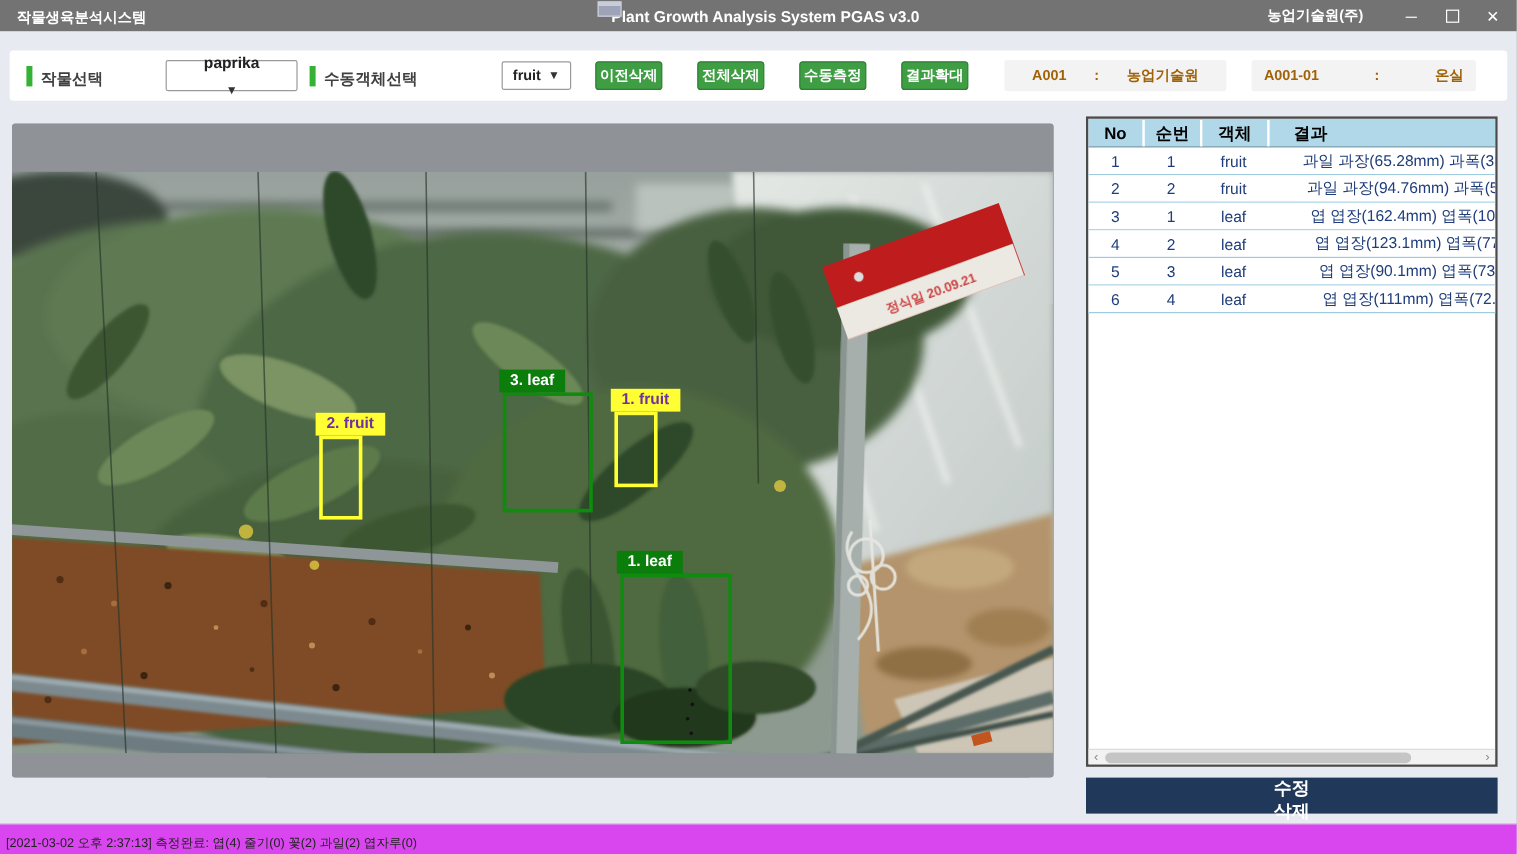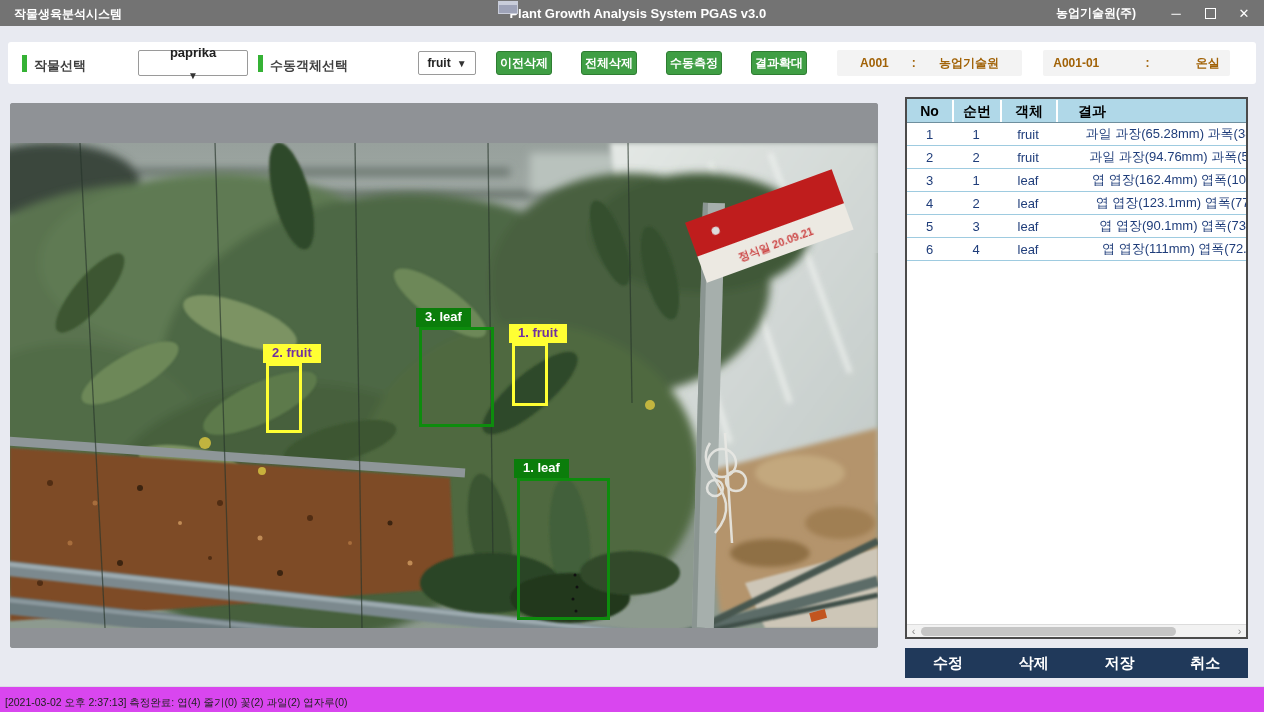--- a/index.html
+++ b/index.html
@@ -47,21 +47,21 @@
   .rrow { display:grid; grid-template-columns:45px 48px 56px 270px; height:23px; align-items:center; border-bottom:1px solid #9ecbe0; background:#fff; }
   .rrow.header { height:24px; background:#b0d8e8; border-bottom:1px solid #6f8f9e; font-weight:bold; color:#000; font-size:14px; }
   .rrow.header > div { text-align:center; border-left:2px solid #fff; line-height:22px; }
   .rrow.header > div:first-child { border-left:none; }
   .rrow.header .col-result { text-align:left; padding-left:20px; }
   .rrow .cell { text-align:center; font-size:13px; color:#1f3d7a; white-space:nowrap; }
   .rrow .cell.result { overflow:visible; }
   .hscroll { position:absolute; left:0; bottom:0; width:339px; height:13px; background:#f2f2f2; border-top:1px solid #dcdcdc; }
   .hs-arrow { position:absolute; top:0; width:13px; height:12px; color:#8a8a8a; font-size:11px; line-height:12px; text-align:center; cursor:pointer; }
   .hs-thumb { position:absolute; left:14px; top:2px; width:255px; height:9px; background:#c5c5c5; border-radius:5px; cursor:pointer; }
-  .panel-footer { position:absolute; left:0; bottom:0; width:343px; height:30px; background:#20395a; display:flex; align-items:center; justify-content:space-around; }
+  .panel-footer { position:absolute; left:0; bottom:0; width:343px; height:30px; background:#20395a; display:flex; align-items:center; justify-content:space-around;flex-direction:column; }
   .pf-btn { color:#fff; font-size:15px; font-weight:bold; background:none; border:none; cursor:pointer; font-family:inherit; }
 
   
   .statusbar { position:absolute; left:0; bottom:0; width:1264px; height:26px; background:#d946ef; border-top:1px solid #dadce3; }
   .statusbar .txt { position:absolute; left:5px; top:9px; font-size:10.5px; color:#222; }
 </style>
 </head>
 <body>
 
 <div class="app">

